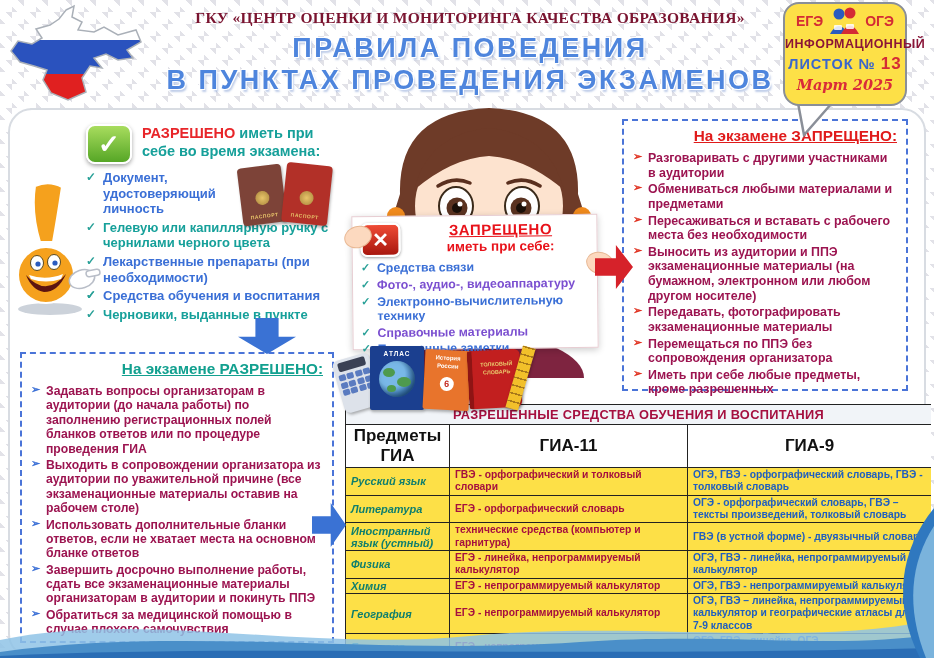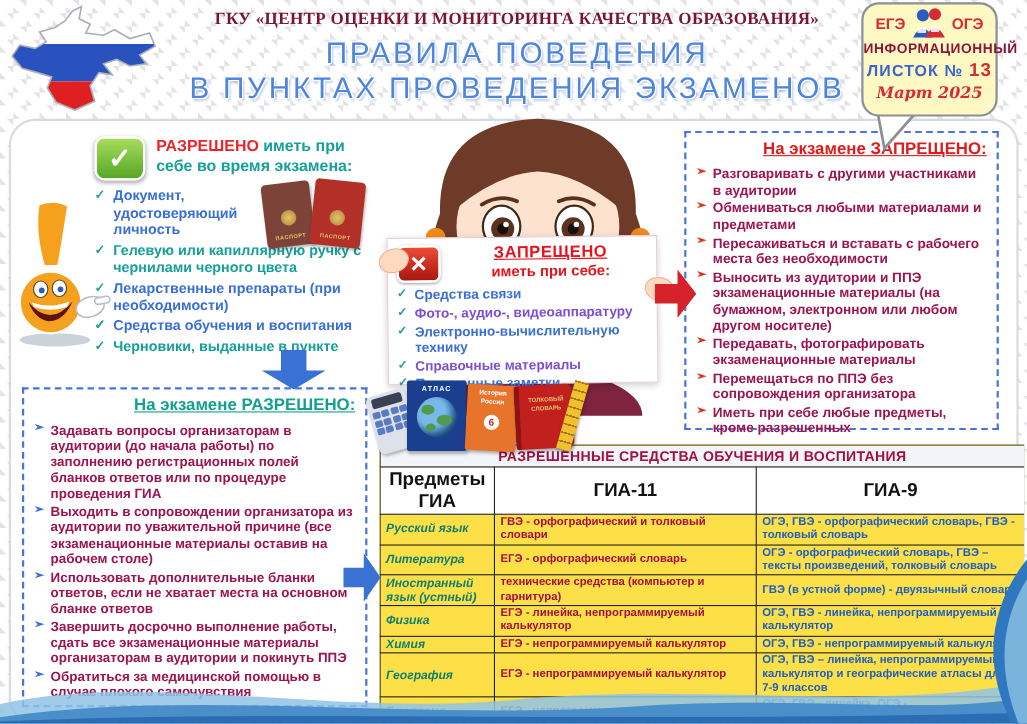--- a/index.html
+++ b/index.html
@@ -14,24 +14,24 @@
     background-position:0 0,12px 12px;
   }
   .abs{position:absolute;}
   
   .card{left:8px;top:108px;width:914px;height:546px;background:#fff;
         border:2px solid #d8dce2;border-radius:24px;z-index:1;}
   
   .org-title{left:150px;top:9px;width:640px;text-align:center;z-index:2;
     font-family:"Liberation Serif",serif;font-weight:bold;font-size:15.5px;color:#7a1430;letter-spacing:.3px;}
   .main-title{left:140px;top:33px;width:660px;text-align:center;z-index:2;
-    color:#4e85dd;font-weight:normal;font-size:27px;line-height:1.18;letter-spacing:2.5px;
+    color:#4e85dd;font-weight:bold;font-size:27px;line-height:1.18;letter-spacing:2.5px;
     text-shadow:-1px -1px 0 #fff,1px -1px 0 #fff,-1px 1px 0 #fff,1px 1px 0 #fff,2px 3px 2px rgba(70,110,190,.35);}
   
-  .bubble{left:783px;top:2px;width:124px;height:104px;background:#fef9c3;border:2.5px solid #8a8f98;
+  .bubble{left:783px;top:2px;width:124px;height:104px;background:#fde047;border:2.5px solid #8a8f98;
     border-radius:16px;z-index:6;text-align:center;padding-top:2px;box-sizing:border-box;}
   .bubble-tail{left:792px;top:102px;z-index:5;}
   .b-row1{display:flex;align-items:center;justify-content:center;gap:3px;height:30px;}
   .b-exam{color:#d42b35;font-weight:bold;font-size:14px;}
   .b-info{color:#8a1538;font-weight:bold;font-size:12.5px;letter-spacing:.5px;margin-top:1px;}
   .b-listok{color:#3a66cc;font-weight:bold;font-size:14.5px;letter-spacing:1px;margin-top:3px;}
   .b-num{color:#d42b35;font-size:17px;}
   .b-date{color:#d92b3a;font-weight:bold;font-style:italic;font-size:14.5px;margin-top:2px;
     font-family:"DejaVu Serif",serif;}
   

